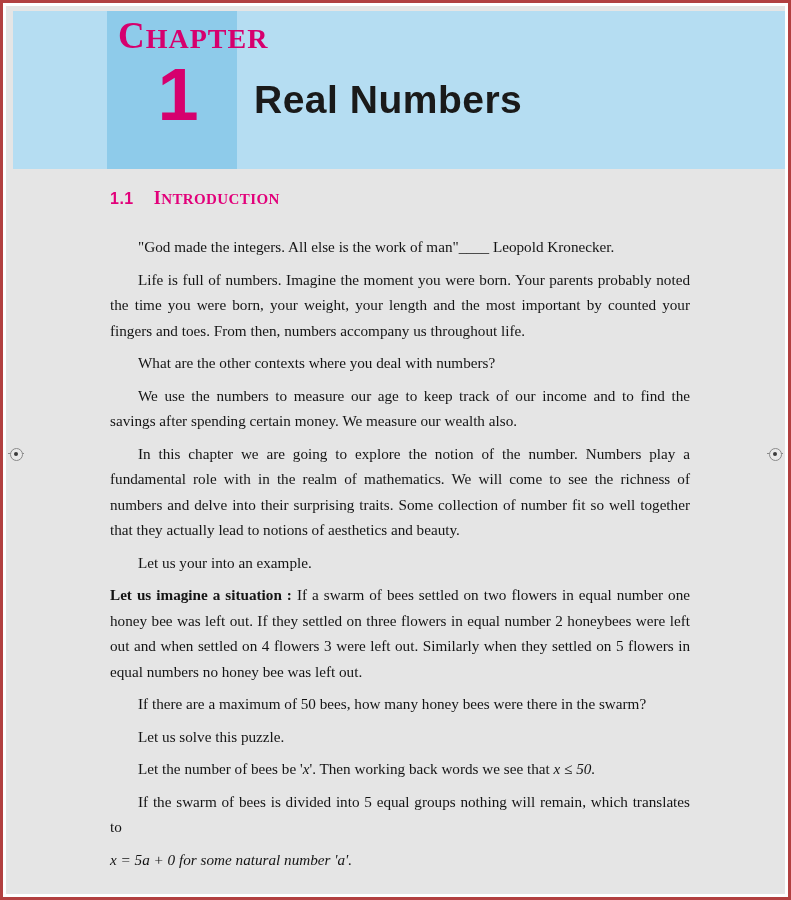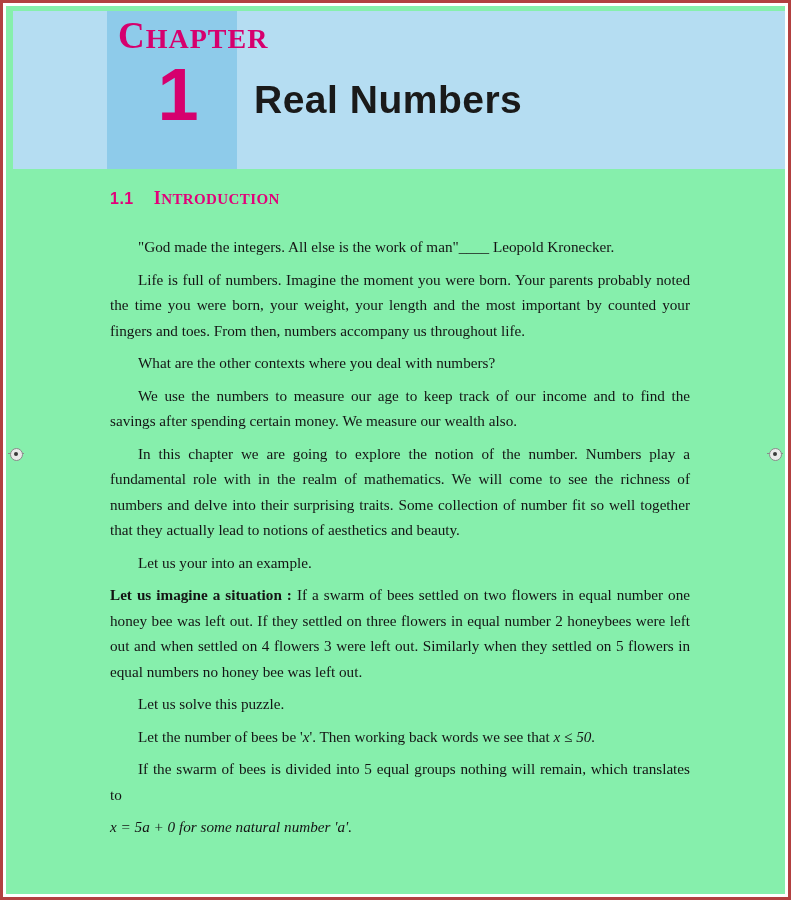--- a/index.html
+++ b/index.html
@@ -23,21 +23,21 @@
     background: #ffffff;
     border: 3px solid #b24040;
     box-sizing: border-box;
   }
   .page-inner {
     position: absolute;
     left: 3px;
     top: 3px;
     right: 3px;
     bottom: 3px;
-    background: #86efac;
+    background: #e5e5e5;
     overflow: hidden;
   }
 
   
   .header-band {
     position: absolute;
     left: 7px;
     top: 5px;
     width: 777px;
     height: 158px;
@@ -186,20 +186,21 @@
     </div>
 
     <div class="body">
       <p>"God made the integers.  All else is the work of man"____ Leopold Kronecker.</p>
       <p>Life is full of numbers.  Imagine the moment you were born.  Your parents probably noted the time you were born, your weight, your length and the most important by counted your fingers and toes.  From then,  numbers accompany us throughout life.</p>
       <p>What are the other contexts where you deal with numbers?</p>
       <p>We use the numbers to measure our age to keep track of our income and to find the savings after spending certain money.  We measure our wealth also.</p>
       <p>In this chapter we are going to explore the notion of the number.  Numbers play a fundamental role with in the realm of mathematics.  We will come to see the richness of numbers and delve into their surprising traits.  Some collection of number fit so well together that they actually lead to notions of aesthetics and beauty.</p>
       <p>Let us your into an example.</p>
       <p class="noindent"><span class="bold">Let us imagine a situation :</span><span>  If a swarm of bees settled on two flowers in equal number one honey bee was left out.  If they settled on three flowers in equal number 2 honeybees were left out and when settled on 4 flowers 3 were left out. Similarly when they settled on 5 flowers in equal numbers no honey bee was left out.</span></p>
+      <p>If there are a maximum of 50 bees, how many honey bees were there in the swarm?</p>
       <p>Let us solve this puzzle.</p>
       <p><span>Let the number of bees be '</span><span class="ital">x</span><span>'.  Then working back words we see that </span><span class="ital">x ≤ 50.</span></p>
       <p>If the swarm of bees is divided into 5 equal groups nothing will remain, which translates to</p>
       <p class="noindent ital">x = 5a + 0 for some natural number 'a'.</p>
     </div>
 
     <div class="bind-mark left">
       <div class="bar-h"></div>
         <div class="ring"></div>
         <div class="dot"></div>

